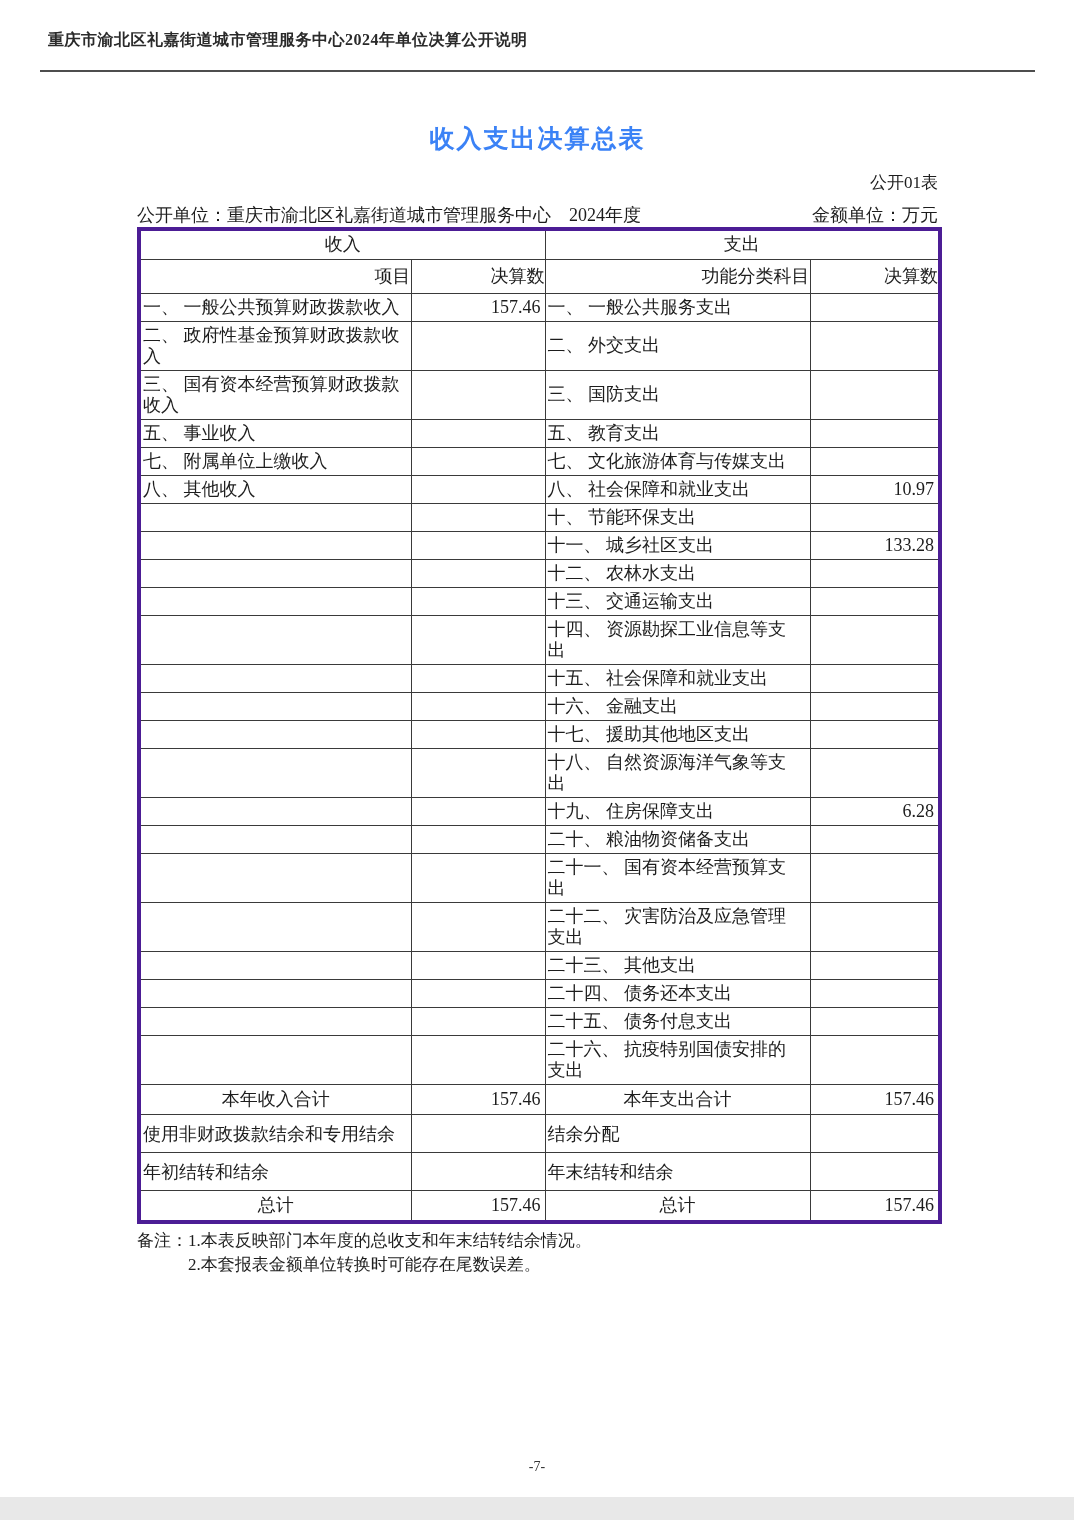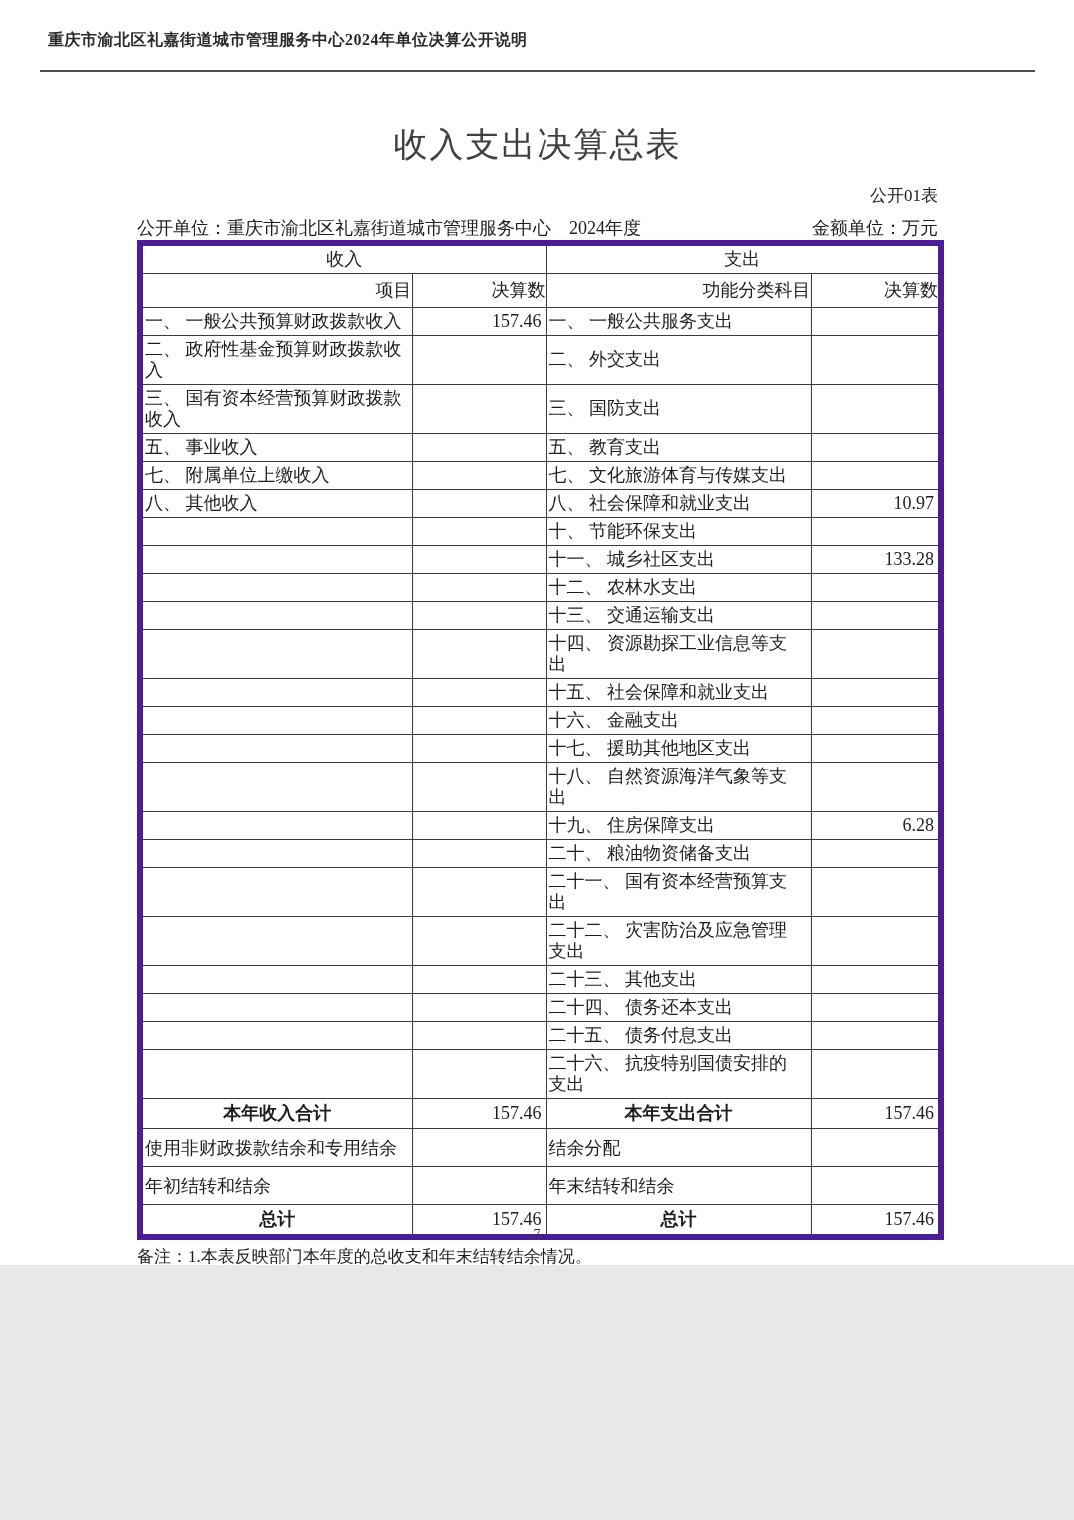--- a/index.html
+++ b/index.html
@@ -1,19 +1,19 @@
 <!DOCTYPE html>
 <html><head>
 <meta charset="utf-8">
 <style>
   * { margin:0; padding:0; box-sizing:border-box; }
   html,body { background:#e8e8e8; }
   .page {
     position:relative;
-    width:1074px; height:1265px;
+    width:1074px; height:1497px;
     background:#ffffff;
     font-family:"Liberation Serif","DejaVu Serif",serif;
     color:#1d1d1d;
     margin:0 auto;
     overflow:hidden;
   }
   .doc-header {
     position:absolute; left:48px; top:30px;
     font-size:16px; font-weight:bold; letter-spacing:0.5px;
     color:#2a2a2a;
@@ -21,56 +21,56 @@
   .header-rule {
     position:absolute; left:40px; top:70px;
     width:995px; height:0;
     border-top:2px solid #4d4d4d;
   }
   .content {
     position:absolute; left:137px; top:122px; width:801px;
   }
   .page-title {
     text-align:center;
-    font-size:34px; font-weight:normal;
+    font-size:25px; font-weight:bold;
     letter-spacing:2px;
-    color:#404040;
+    color:#3b82f6;
   }
   .table-code {
     text-align:right;
     font-size:17px;
     margin-top:16px;
   }
   .meta-line {
     display:flex; justify-content:space-between;
     font-size:18px;
     margin-top:9px;
     align-items:flex-end;
   }
   table.summary-table {
     border-collapse:collapse;
     table-layout:fixed;
     width:801px;
-    border:6px solid #4c1d95;
+    border:4px solid #4c1d95;
   }
   .summary-table th, .summary-table td {
     border:1px solid #3a3a3a;
     font-size:18px;
     font-weight:normal;
     line-height:21px;
     vertical-align:middle;
     overflow:hidden;
     word-break:normal;
   }
   .summary-table th.section-hd { height:30px; text-align:center; }
   .summary-table th.col-hd { height:34px; text-align:right; }
   .summary-table td.label { text-align:left; padding:3px 8px 3px 2px; }
   .summary-table td.value { text-align:right; padding:3px 4px 3px 2px; }
   .summary-table tr.plain-sum td { padding-top:9px; padding-bottom:7px; }
-  .summary-table td.sum-label { text-align:center; font-weight:bold; padding:4px 2px; }
+  .summary-table td.sum-label { text-align:center; font-weight:normal; padding:4px 2px; }
   .notes {
     font-size:17px;
     line-height:24px;
     margin-top:5px;
     color:#1d1d1d;
   }
   .note-line-2 { padding-left:51px; }
   .page-number {
     position:absolute; bottom:22px; left:0;
     width:100%; text-align:center;

